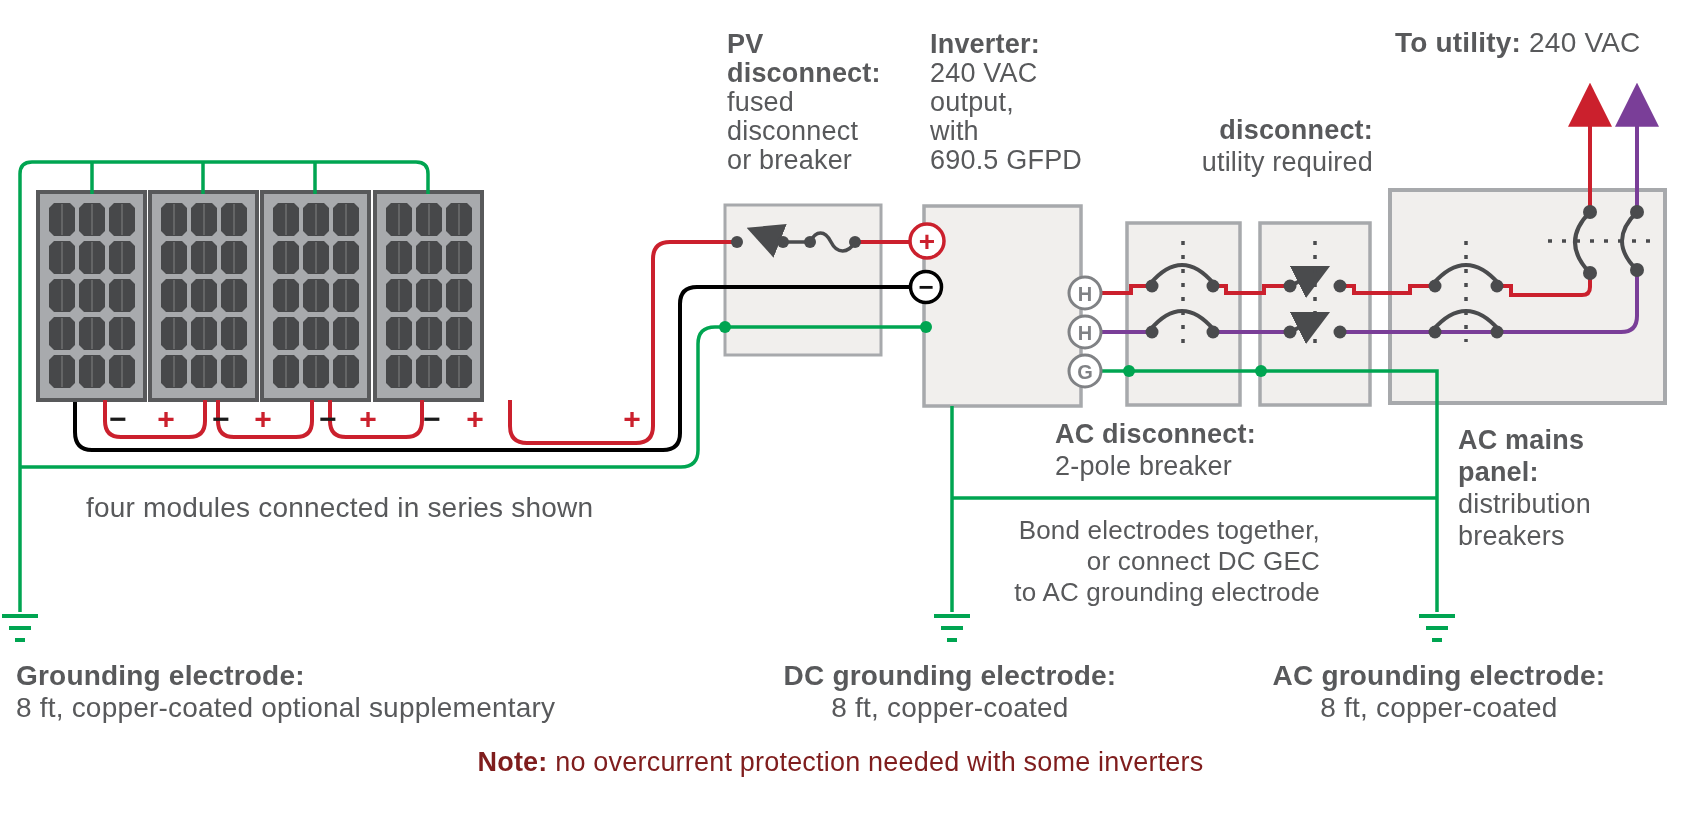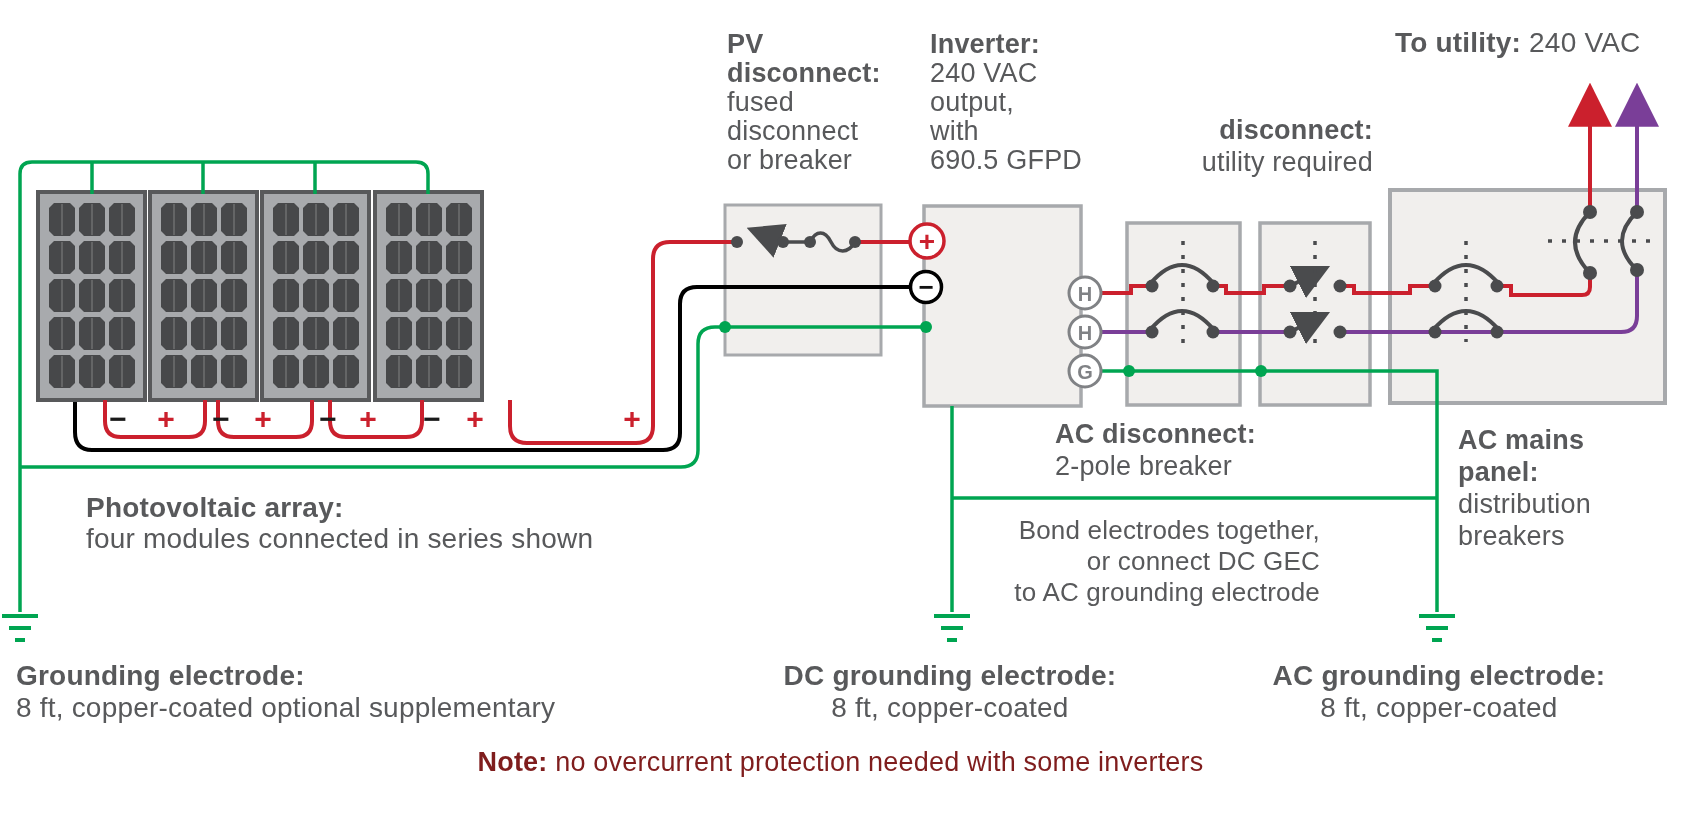--- a/index.html
+++ b/index.html
@@ -224,21 +224,20 @@
   <div>breakers</div>
 </div>
 
 <div class="lbl" id="lbl-bond">
   <div>Bond electrodes together,</div>
   <div>or connect DC GEC</div>
   <div>to AC grounding electrode</div>
 </div>
 
 <div class="lbl" id="lbl-pv-array">
-  <div class="b">Photovoltaic array:</div>
   <div>four modules connected in series shown</div>
 </div>
 
 <div class="lbl" id="lbl-gnd-left">
   <div class="b">Grounding electrode:</div>
   <div>8 ft, copper-coated optional supplementary</div>
 </div>
 
 <div class="lbl" id="lbl-gnd-dc">
   <div class="b">DC grounding electrode:</div>

